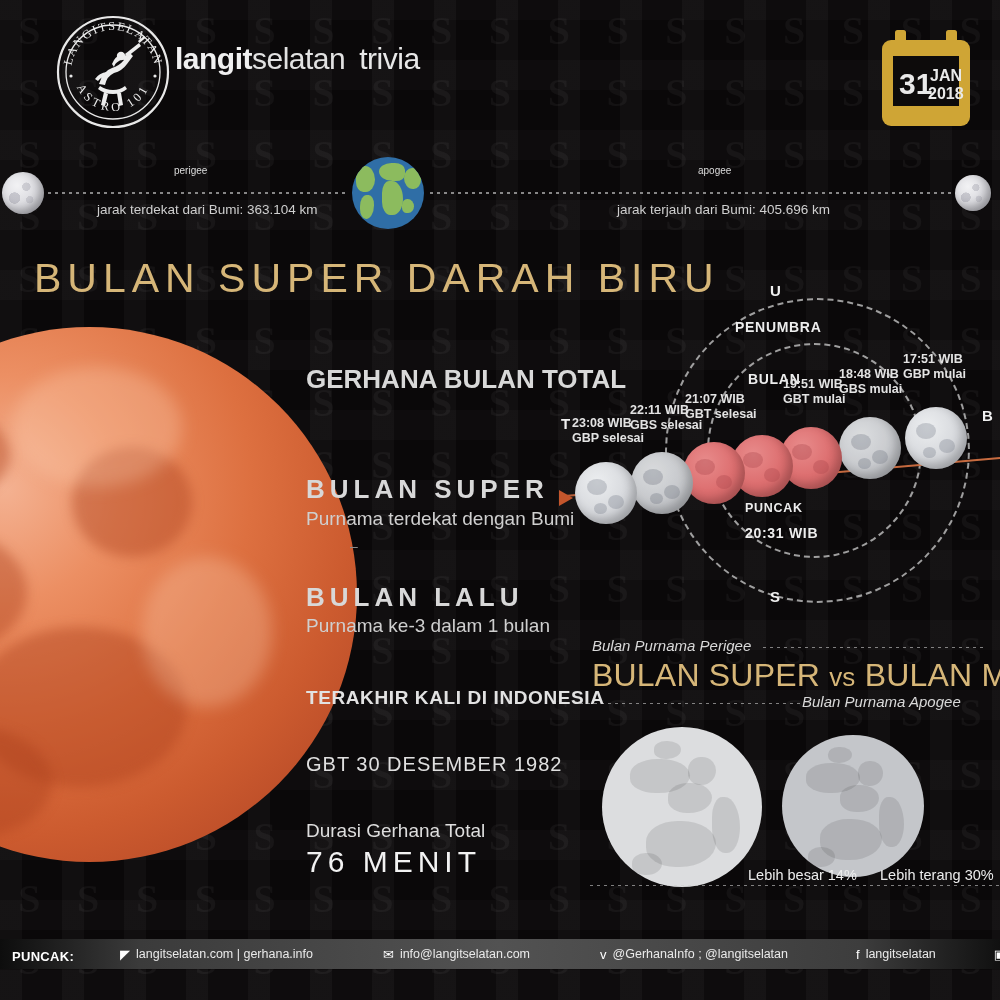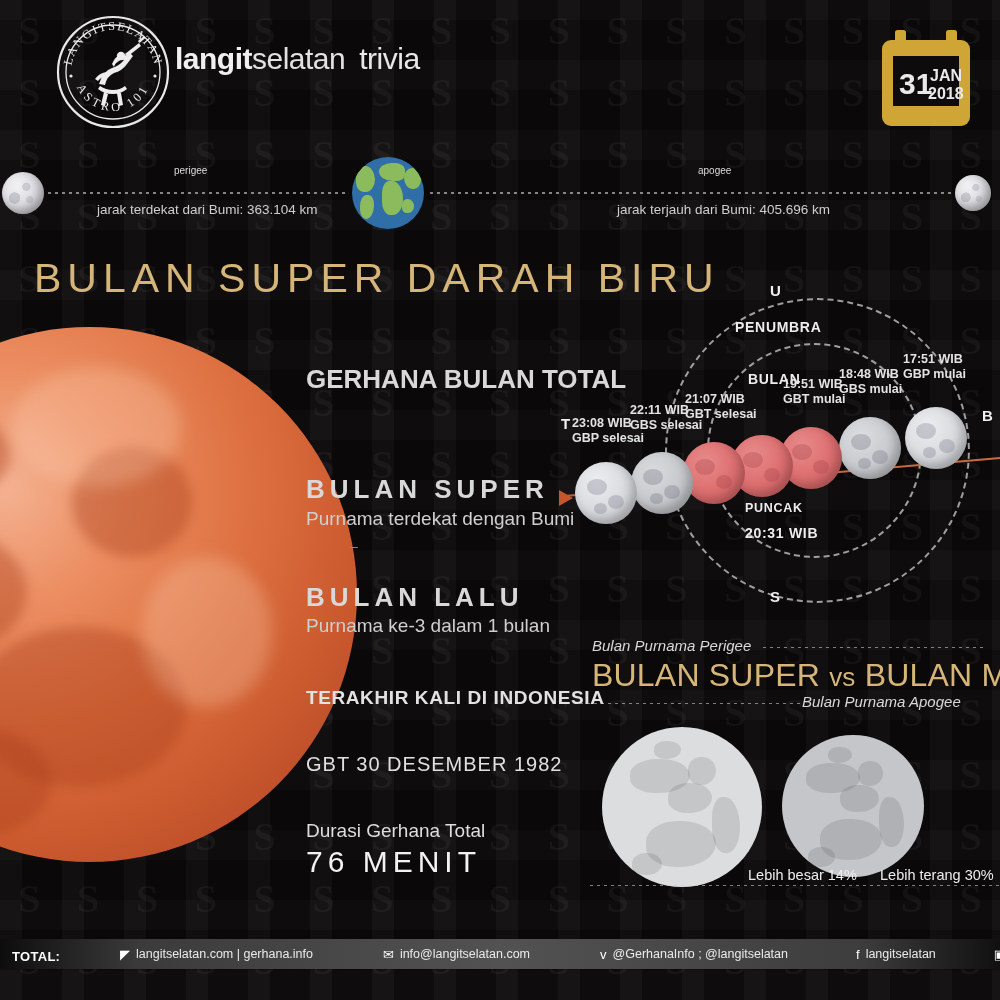--- a/index.html
+++ b/index.html
@@ -740,21 +740,21 @@
       <b style="left:38px; top:84px; width:62px; height:41px;"></b>
       <b style="left:26px; top:112px;width:27px; height:20px;"></b>
       <b style="left:97px; top:62px; width:25px; height:50px; border-radius:40% 60% 50% 50%;"></b>
     </div>
 
     <div class="svm-dash" style="left:20px; top:250px; width:410px;"></div>
     <div class="svm-note" style="left:178px; top:232px;">Lebih besar 14%</div>
     <div class="svm-note" style="left:310px; top:232px;">Lebih terang 30%</div>
   </div>
 
-  <div id="kontak-label">TOTAL:</div>
+  <div id="kontak-label">PUNCAK:</div>
   <div id="contact">
       <div class="ct" style="margin-left: 120px;">
         <span class="gi">◤</span>
         <span>langitselatan.com | gerhana.info</span>
       </div>
       <div class="ct" style="margin-left: 70px;">
         <span class="gi">✉</span>
         <span>info@langitselatan.com</span>
       </div>
       <div class="ct" style="margin-left: 70px;">

